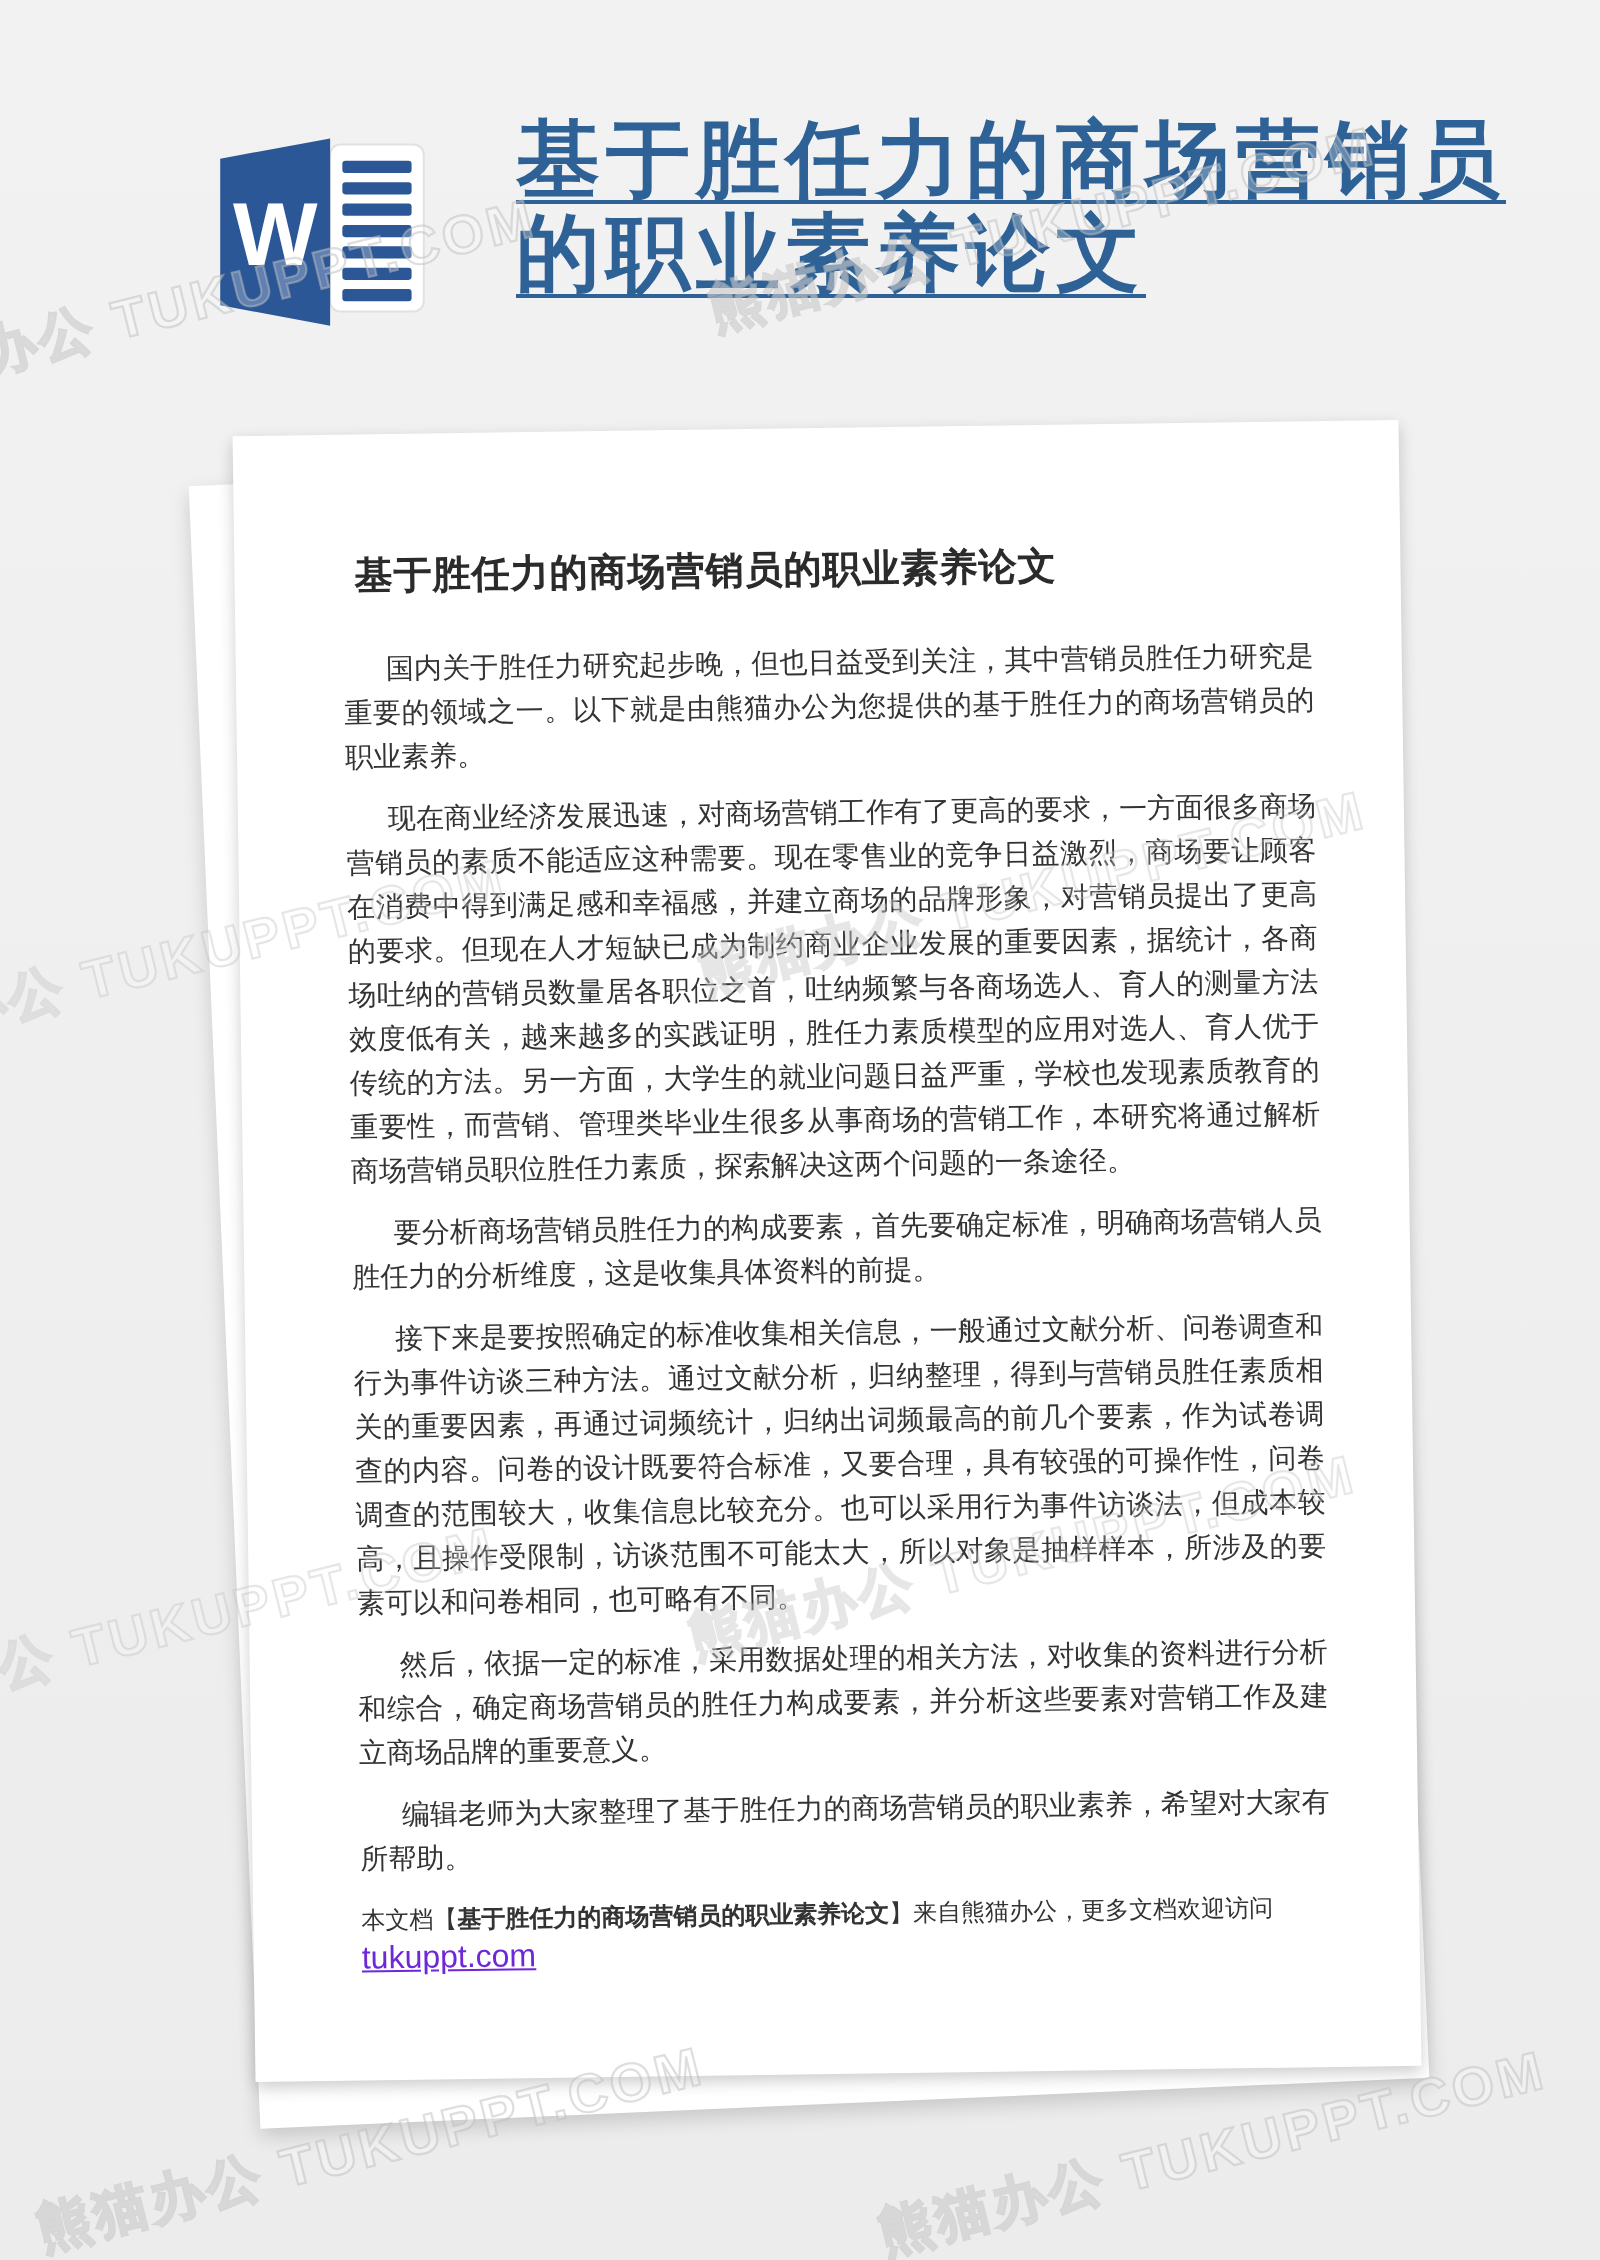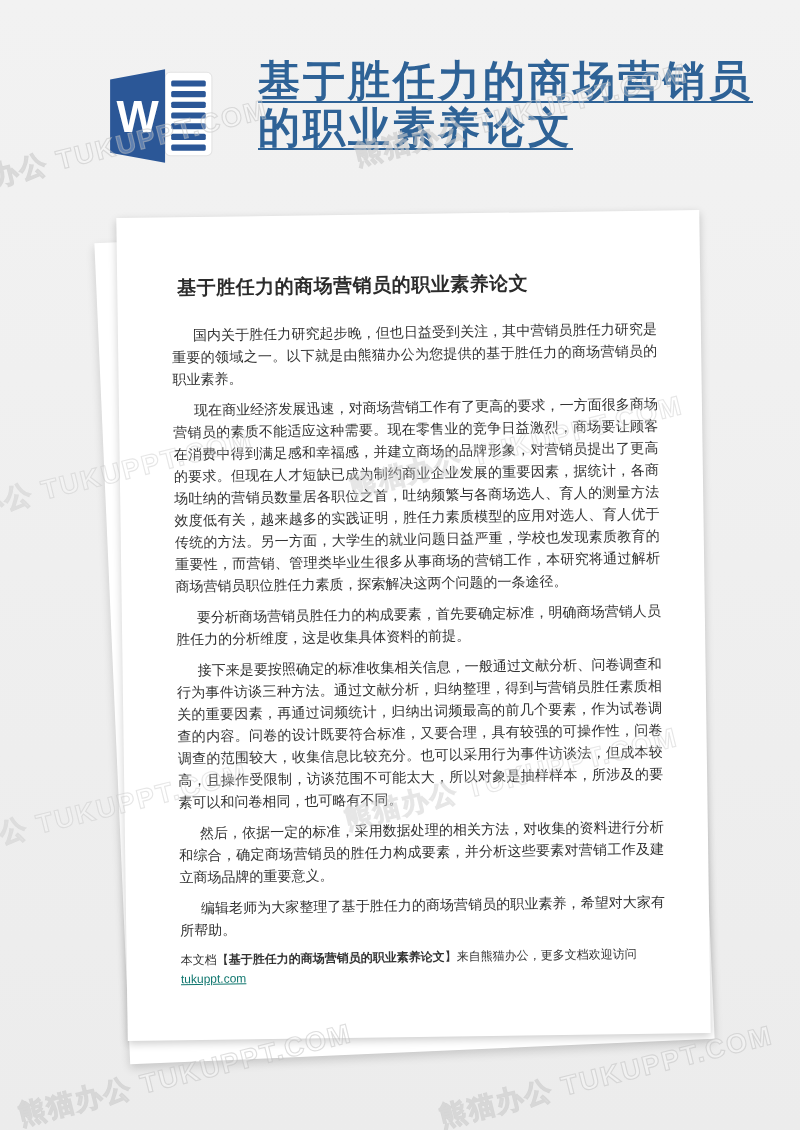--- a/index.html
+++ b/index.html
@@ -22,22 +22,22 @@
   .page-main{position:absolute;left:122px;top:214px;width:583px;height:823px;background:#fff;
       transform:rotate(-0.8deg);box-shadow:0 3px 8px rgba(0,0,0,.20);
       box-sizing:border-box;padding:58px 44px 0 54px;}
   .doc-title{margin:0 0 24px 6px;font-family:"Liberation Serif","DejaVu Serif",serif;
       font-weight:600;font-size:19px;letter-spacing:.5px;color:#2b2b2b;}
   .doc-body p{margin:0 0 9px 0;font-family:"Liberation Serif","DejaVu Serif",serif;
       font-size:14px;line-height:22px;color:#333;text-align:justify;text-indent:21px;}
   .doc-footer{margin-top:8px;font-family:"Liberation Serif","DejaVu Serif",serif;
       font-size:12px;line-height:19px;color:#333;}
   .doc-footer .ft-title{font-weight:600;}
-  .ft-link{color:#0f766e;text-decoration:underline;cursor:pointer;
-      font-family:"Liberation Sans",sans-serif;font-size:12px;}
+  .ft-link{color:#6d28d9;text-decoration:underline;cursor:pointer;
+      font-family:"Liberation Sans",sans-serif;font-size:16px;}
 
   
   .wm{position:absolute;white-space:nowrap;transform:rotate(-14deg);
       font-family:"Liberation Sans",sans-serif;font-weight:bold;font-size:27px;letter-spacing:2px;
       color:rgba(255,255,255,.25);-webkit-text-stroke:1.1px rgba(189,189,189,.5);
       pointer-events:none;z-index:9;}
   .wm1{left:-70px;top:132px;} .wm2{left:350px;top:96px;}
   .wm3{left:-85px;top:462px;opacity:.75;} .wm4{left:345px;top:428px;opacity:.75;}
   .wm5{left:-90px;top:796px;opacity:.75;} .wm6{left:340px;top:760px;opacity:.75;}
   .wm7{left:14px;top:1056px;} .wm8{left:435px;top:1058px;}

